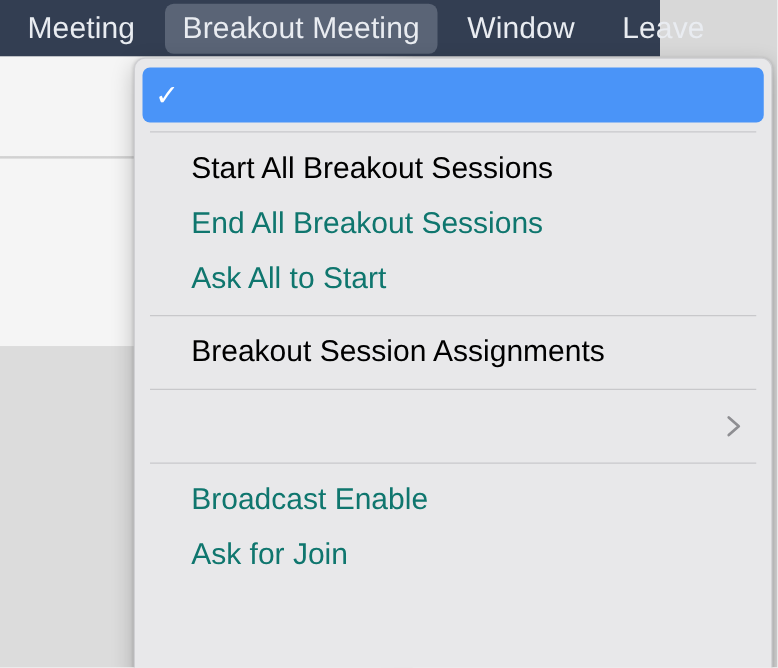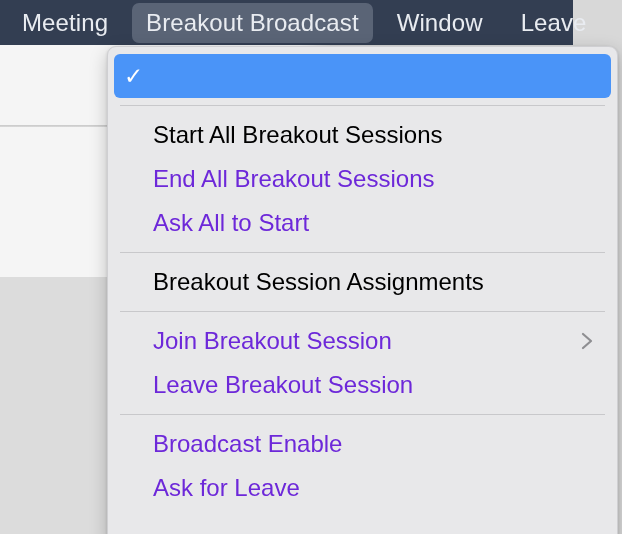--- a/index.html
+++ b/index.html
@@ -61,21 +61,21 @@
     width: 30px;
     height: 489px;
     background: linear-gradient(to right, rgba(0,0,0,0.0), rgba(0,0,0,0.10));
   }
 
   
   #menubar {
     position: absolute;
     top: 0;
     left: 0;
-    width: 573px;
+    width: 528px;
     height: 45px;
     background: #333e52;
     display: flex;
     align-items: center;
     z-index: 20;
   }
   .menubar-item {
     color: #e9ecf1;
     font-size: 24px;
     line-height: 1;
@@ -114,21 +114,21 @@
     height: 44px;
     display: flex;
     align-items: center;
     margin: 0 6px;
     padding: 0 10px 0 10px;
     border-radius: 6px;
     font-size: 24px;
     color: #000000;
     white-space: nowrap;
   }
-  .menu-item.disabled { color: #6d28d9; }
+  .menu-item.disabled { color: #0f766e; }
   .menu-item.selected {
     background: #4a94f8;
     color: #ffffff;
   }
 
   .check-slot {
     width: 29px;
     flex: 0 0 29px;
     font-size: 23px;
     line-height: 1;
@@ -161,21 +161,21 @@
 <div id="root">
 
   <div class="bg-layer" id="bg-panel-top"></div>
   <div class="bg-layer" id="bg-panel-divider"></div>
   <div class="bg-layer" id="bg-panel-mid"></div>
   <div class="bg-layer" id="bg-panel-bottom"></div>
   <div class="bg-layer" id="bg-window-edge"></div>
 
   <div id="menubar">
     <div class="menubar-item" id="menubar-item-meeting">Meeting</div>
-    <div class="menubar-item" id="menubar-item-breakout">Breakout Broadcast</div>
+    <div class="menubar-item" id="menubar-item-breakout">Breakout Meeting</div>
     <div class="menubar-item" id="menubar-item-window">Window</div>
     <div class="menubar-item" id="menubar-item-help">Leave</div>
   </div>
 
   <div id="dropdown-menu">
       <div class="menu-item selected">
         <span class="check-slot">✓</span>
       </div>
       <div class="menu-separator"></div>
       <div class="menu-item">
@@ -191,35 +191,30 @@
         <span class="menu-label">Ask All to Start</span>
       </div>
       <div class="menu-separator"></div>
       <div class="menu-item">
         <span class="check-slot"></span>
         <span class="menu-label">Breakout Session Assignments</span>
       </div>
       <div class="menu-separator"></div>
       <div class="menu-item disabled">
         <span class="check-slot"></span>
-        <span class="menu-label">Join Breakout Session</span>
         <span class="submenu-arrow">
           <svg width="12" height="20" viewBox="0 0 12 20">
             <polyline points="2,3 10,10 2,17" fill="none" stroke="#8e8e92" stroke-width="2.2" stroke-linecap="round" stroke-linejoin="round"></polyline>
           </svg>
         </span>
       </div>
-      <div class="menu-item disabled">
-        <span class="check-slot"></span>
-        <span class="menu-label">Leave Breakout Session</span>
-      </div>
       <div class="menu-separator"></div>
       <div class="menu-item disabled">
         <span class="check-slot"></span>
         <span class="menu-label">Broadcast Enable</span>
       </div>
       <div class="menu-item disabled">
         <span class="check-slot"></span>
-        <span class="menu-label">Ask for Leave</span>
+        <span class="menu-label">Ask for Join</span>
       </div>
     </div>
 
 </div>
 
 </body></html>

